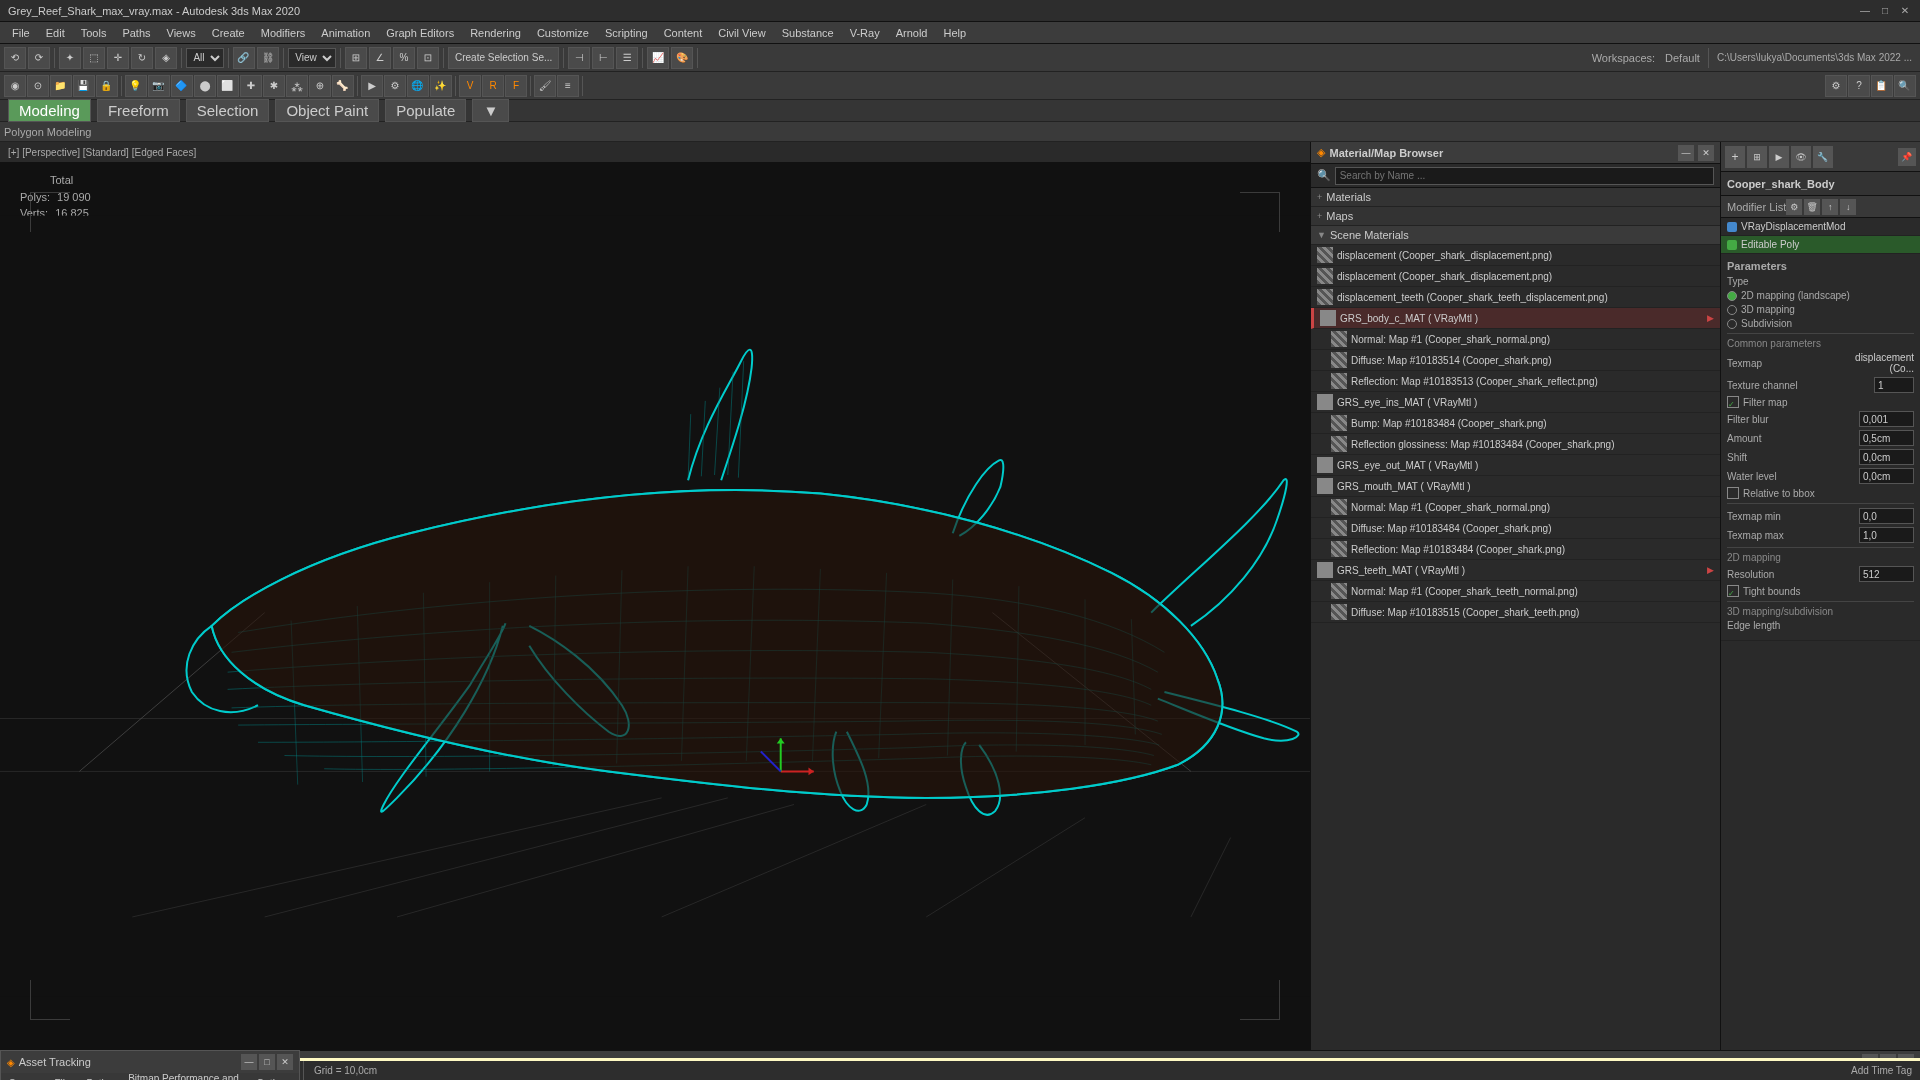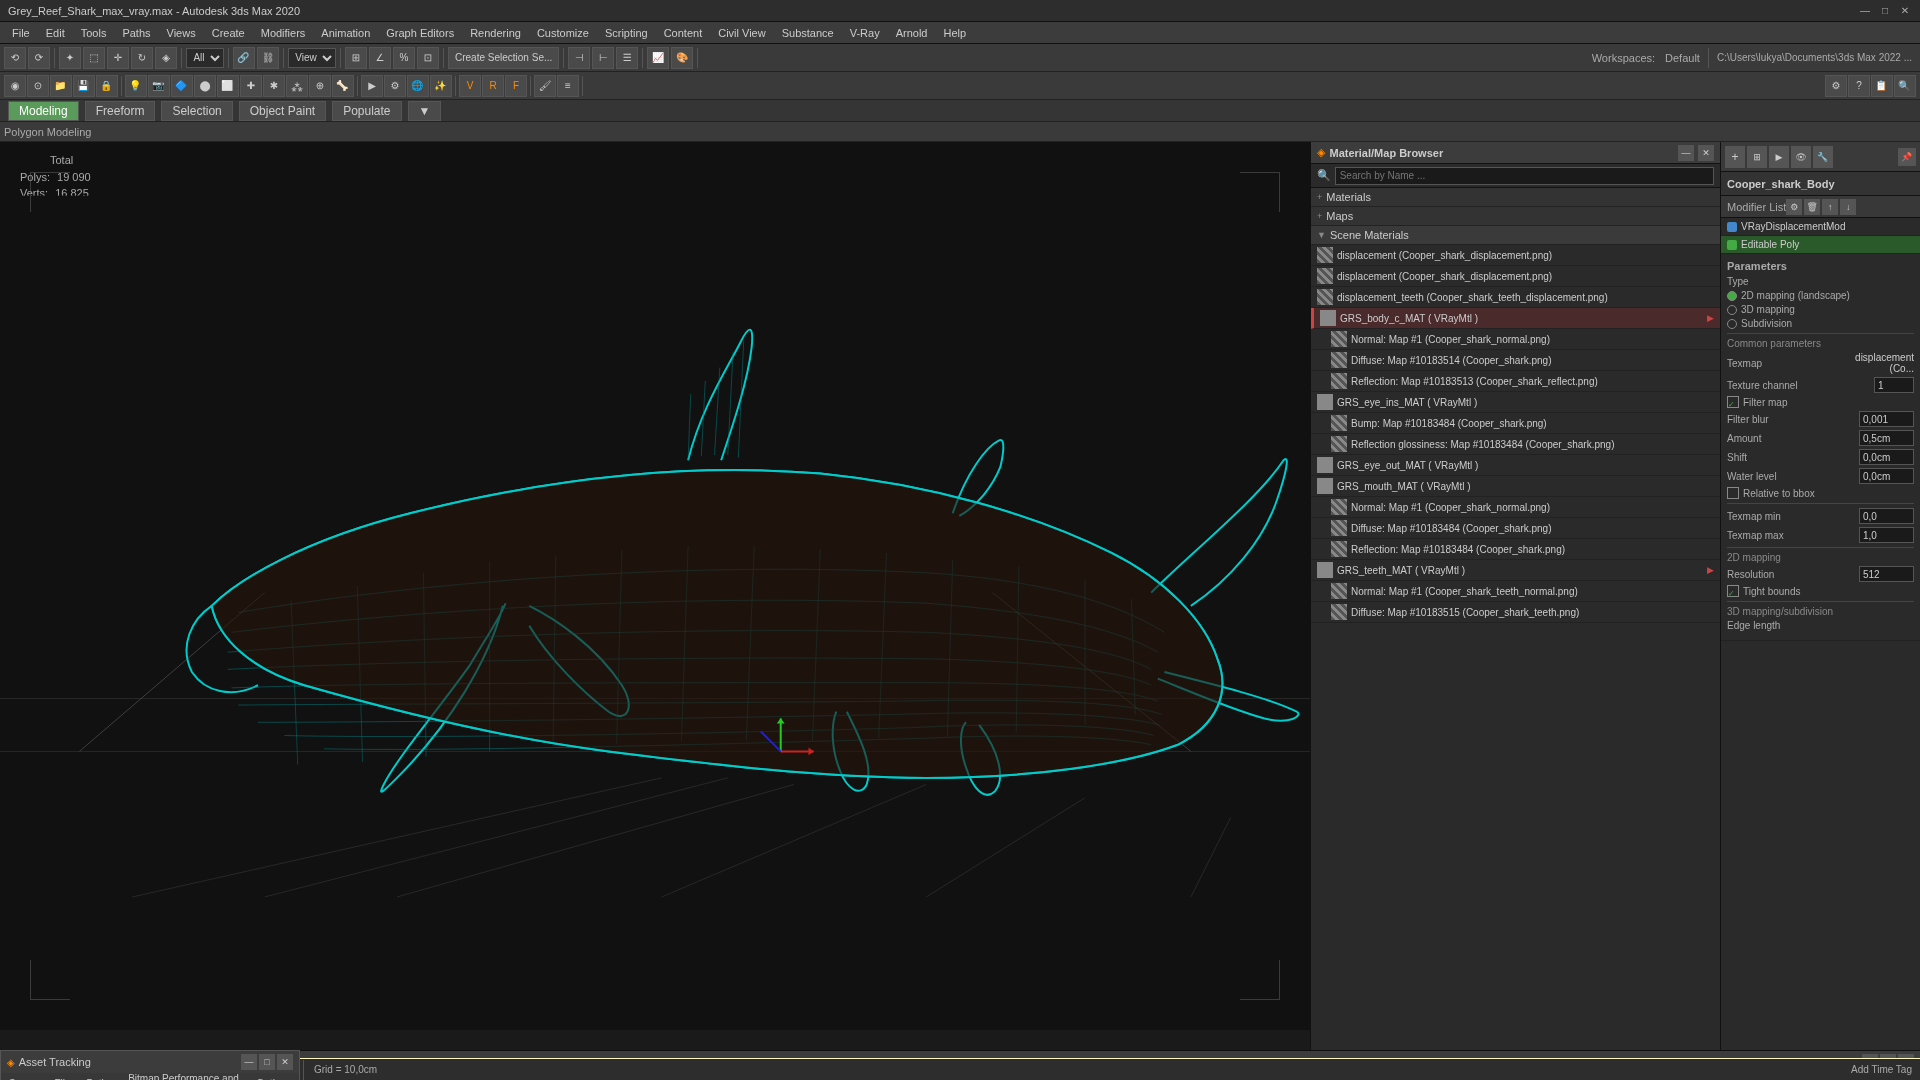--- a/index.html
+++ b/index.html
@@ -32,21 +32,21 @@
     }
     .tb-sep { width: 1px; height: 20px; background: #555; margin: 0 2px; }
     .tb-label { color: #aaa; font-size: 11px; padding: 0 4px; }
     .tb-select { height: 20px; background: #2a2a2a; border: 1px solid #555; color: #ccc; font-size: 10px; padding: 0 2px; text-align: center; }
 
     
     #subtoolbar {
       height: 22px; background: #353535; display: flex; align-items: center; padding: 0 8px; gap: 6px;
       border-bottom: 1px solid #222;
     }
-    .sub-tab { padding: 2px 10px; background: #4a4a4a; border: 1px solid #555; color: #ccc; font-size: 12px; cursor: pointer; }
+    .sub-tab { padding: 2px 10px; background: #4a4a4a; border: 1px solid #555; color: #ccc; font-size: 15px; cursor: pointer; }
     .sub-tab.active { background: #5a9a5a; color: #fff; }
     .sub-label { color: #aaa; font-size: 11px; }
 
     
     #main-area { display: flex; width: 1920px; height: calc(1080px - 22px - 22px - 28px - 28px - 22px - 28px - 22px); }
 
     
     #viewport {
       flex: 1; background: #1a1a1a; position: relative; overflow: hidden;
     }
@@ -138,21 +138,21 @@
     }
     .at-titlebar { height: 22px; background: #3c3c3c; display: flex; align-items: center; justify-content: space-between; padding: 0 6px; }
     .at-title { color: #ccc; font-size: 11px; }
     .at-menu { height: 22px; background: #383838; display: flex; align-items: center; padding: 0 4px; gap: 8px; border-bottom: 1px solid #222; }
     .at-menu-item { color: #ccc; font-size: 10px; cursor: pointer; padding: 2px 4px; }
 
     
     #statusbar {
       position: absolute; bottom: 0; left: 0; right: 0; height: 22px;
       background: #2d2d2d; display: flex; align-items: center; padding: 0 8px; gap: 8px;
-      border-top: 1px solid #fef9c3; font-size: 10px; color: #aaa;
+      border-top: 3px solid #fef9c3; font-size: 10px; color: #aaa;
     }
   </style>
 </head>
 <body>
 
 <div id="titlebar">
   <span class="title">Grey_Reef_Shark_max_vray.max - Autodesk 3ds Max 2020</span>
   <div class="controls">
     <span>—</span>
     <span>□</span>
@@ -265,20 +265,23 @@
   <span class="sub-tab">▼</span>
 </div>
 
 <div class="toolbar-row" style="height:20px;">
   <span class="sub-label">Polygon Modeling</span>
 </div>
 
 <div id="main-area" style="position:relative;">
 
   <div id="viewport" style="position:relative;">
+    <div id="viewport-header">
+      <span>[+] [Perspective] [Standard] [Edged Faces]</span>
+    </div>
     <div id="viewport-canvas">
 
       <div id="viewport-stats">
         <div style="font-size:11px;color:#aaa;margin-left:30px;">Total</div>
         <div>
           <span>Polys:</span>
           <span style="margin-left:4px;">19 090</span>
         </div>
         <div>
           <span>Verts:</span>

